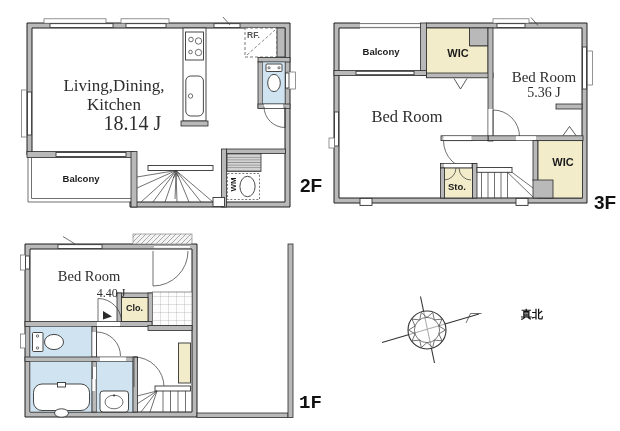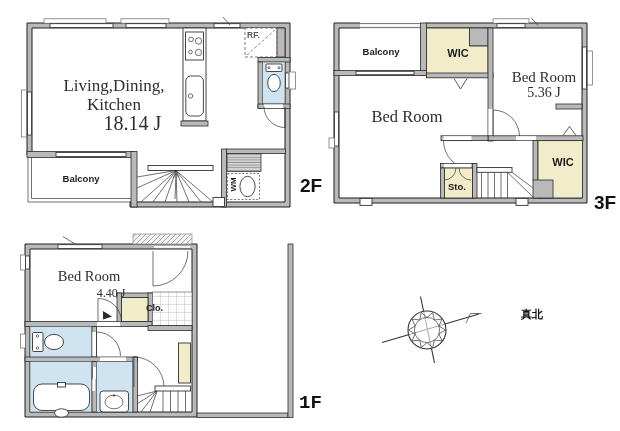--- a/index.html
+++ b/index.html
@@ -265,18 +265,18 @@
   <div style="font-size:16.5px;line-height:19px;">Bed Room</div>
 </div>
 <div class="lbl boldlbl" style="left:441px;top:181px;width:32px;font-size:9.5px;">Sto.</div>
 <div class="lbl boldlbl" style="left:541px;top:156px;width:44px;font-size:11px;">WIC</div>
 <div class="lbl floorlbl" style="left:594px;top:192px;">3F</div>
 
 <div class="serifblk" style="left:30px;top:268px;width:104px;">
   <div style="font-size:14.5px;line-height:17px;">Bed Room</div>
   <div style="font-size:12px;line-height:17px;padding-left:44px;">4.40 J</div>
 </div>
-<div class="lbl boldlbl" style="left:120px;top:303px;width:29px;font-size:9px;margin-left:20px;">Clo.</div>
+<div class="lbl boldlbl" style="left:120px;top:303px;width:29px;font-size:9px;">Clo.</div>
 <div class="lbl floorlbl" style="left:299px;top:392px;font-family:Liberation Mono, monospace;">1F</div>
 
 <div class="lbl" style="left:483px;top:307px;font-size:11px;font-weight:bold;color:#111;margin-left:38px;">真北</div>
 
 </div>
 
 </body></html>

